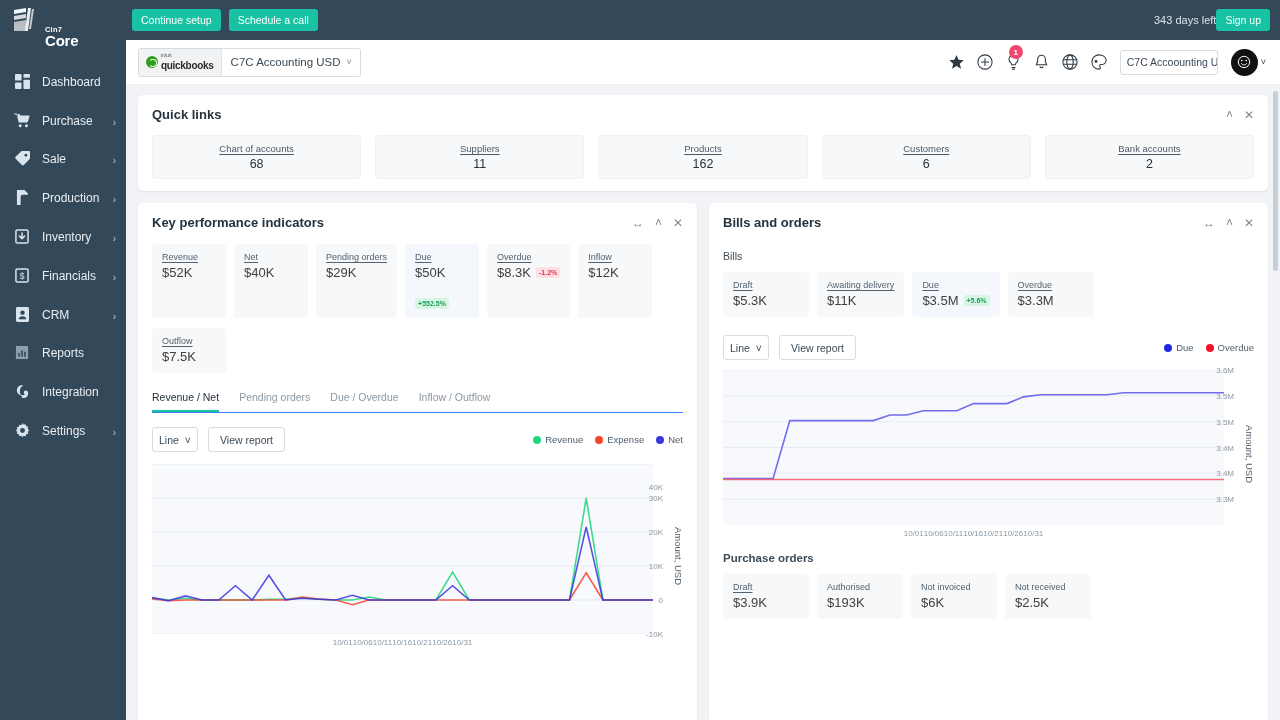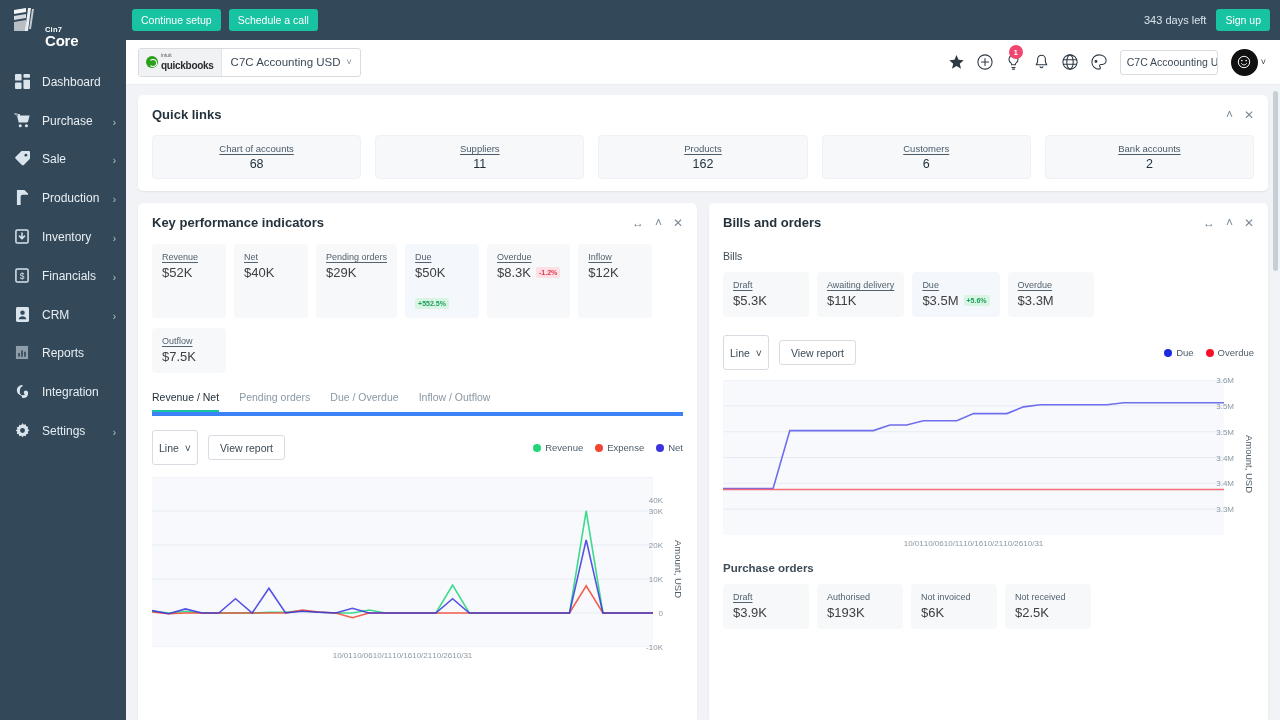--- a/index.html
+++ b/index.html
@@ -42,21 +42,21 @@
   
   .topbar {
     height: 40px; background: #33495a; display: flex; align-items: center;
     padding: 0 10px 0 6px; gap: 8px; flex: 0 0 40px;
   }
   .btn-teal {
     background: #17c3a2; color: #fff; border: none; border-radius: 3px;
     font-size: 10.5px; font-family: inherit; padding: 5px 9px; cursor: pointer;
     font-weight: 500;
   }
-  .topbar-right { margin-left: auto; display: flex; align-items: center; gap: 10px; }
+  .topbar-right { margin-left: auto; display: flex; align-items: center; }
   .days-left { color: #dce4ea; font-size: 11px; }
 
   
   .subbar {
     height: 45px; background: #fff; display: flex; align-items: center;
     padding: 0 14px 0 12px; flex: 0 0 45px; border-bottom: 1px solid #eceff2;
   }
   .qb-select {
     display: flex; align-items: center; height: 29px;
     border: 1px solid #d6dce2; border-radius: 3px; background: #fff;
@@ -133,31 +133,31 @@
     min-width: 74px; cursor: pointer;
   }
   .kpi.hl { background: #f4f7fb; }
   .kpi-label { font-size: 9px; color: #53626f; text-decoration: underline; text-underline-offset: 1.5px; }
   .kpi-value-row { display: flex; align-items: center; gap: 5px; margin-top: 3px; }
   .kpi-value { font-size: 13px; color: #404040; }
   .chip { font-size: 7px; padding: 2px 3px; border-radius: 2px; font-weight: bold; }
   .chip.up { background: #d8f5e3; color: #1d9e5c; }
   .chip.down { background: #fde0e4; color: #e0354f; }
 
-  .tabs { display: flex; gap: 20px; margin-top: 18px; border-bottom: 4px solid #3b82f6; }
+  .tabs { display: flex; gap: 20px; margin-top: 18px; border-bottom: 1px solid #3b82f6; }
   .tab {
     font-size: 10.5px; color: #8a98a4; padding-bottom: 7px; cursor: pointer;
     white-space: nowrap;
   }
   .tab.active { color: #24323d; border-bottom: 2px solid #17c3a2; }
 
   .ctl-row { display: flex; align-items: center; gap: 10px; margin-top: 14px; }
   .sel-sm {
     display: flex; align-items: center; justify-content: space-between;
-    width: 46px; height: 35px; border: 1px solid #d6dce2; border-radius: 3px;
+    width: 46px; height: 25px; border: 1px solid #d6dce2; border-radius: 3px;
     font-size: 10.5px; padding: 0 6px; background: #fff; cursor: pointer; color:#3b4a57;
   }
   .btn-outline {
     height: 25px; border: 1px solid #d6dce2; border-radius: 3px; background: #fff;
     font-size: 10.5px; font-family: inherit; padding: 0 11px; cursor: pointer; color: #3b4a57;
   }
   .legend { margin-left: auto; display: flex; align-items: center; gap: 12px; }
   .legend-item { display: flex; align-items: center; gap: 4px; font-size: 9.5px; color: #4e5d6a; cursor: pointer; }
   .dot { width: 8px; height: 8px; border-radius: 50%; display: inline-block; }
 

